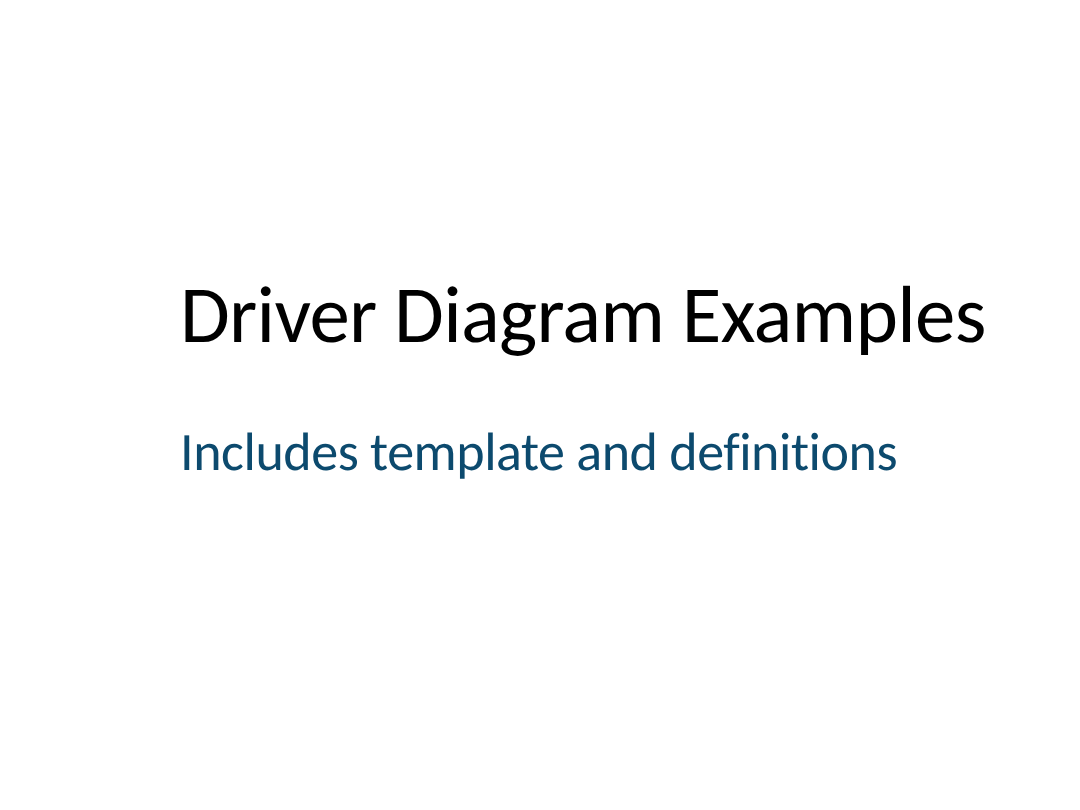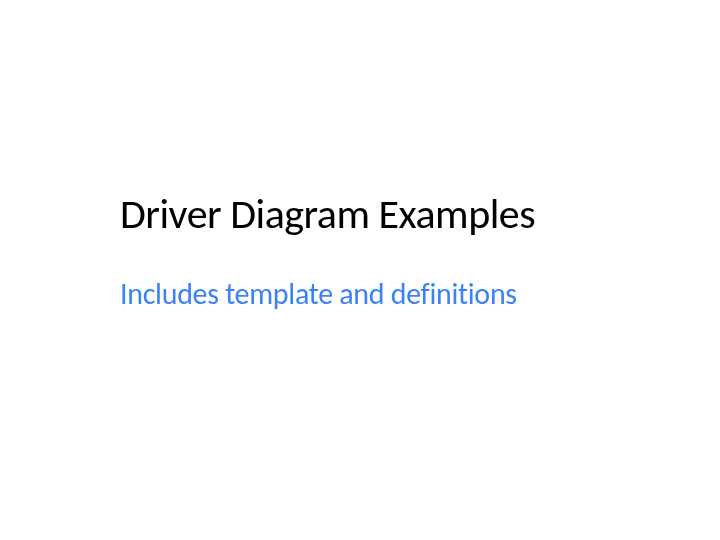--- a/index.html
+++ b/index.html
@@ -13,30 +13,30 @@
       background: #ffffff;
       font-family: Calibri, 'Segoe UI', Arial, sans-serif;
       display: flex;
       flex-direction: column;
       justify-content: center;
       align-items: flex-start;
       padding-left: 120px;
       padding-bottom: 40px;
     }
     .title {
-      font-size: 42px;
+      font-size: 54px;
       font-weight: 400;
       color: #000000;
       margin-bottom: 36px;
       letter-spacing: -0.5px;
     }
     .subtitle {
-      font-size: 30px;
+      font-size: 36px;
       font-weight: 400;
-      color: #3b82f6;
+      color: #0c4a6e;
       letter-spacing: -0.3px;
     }
   </style>
 </head>
 <body>
 
 <h1 class="title">Driver Diagram Examples</h1>
 <p class="subtitle">Includes template and definitions</p>
 
 </body></html>

